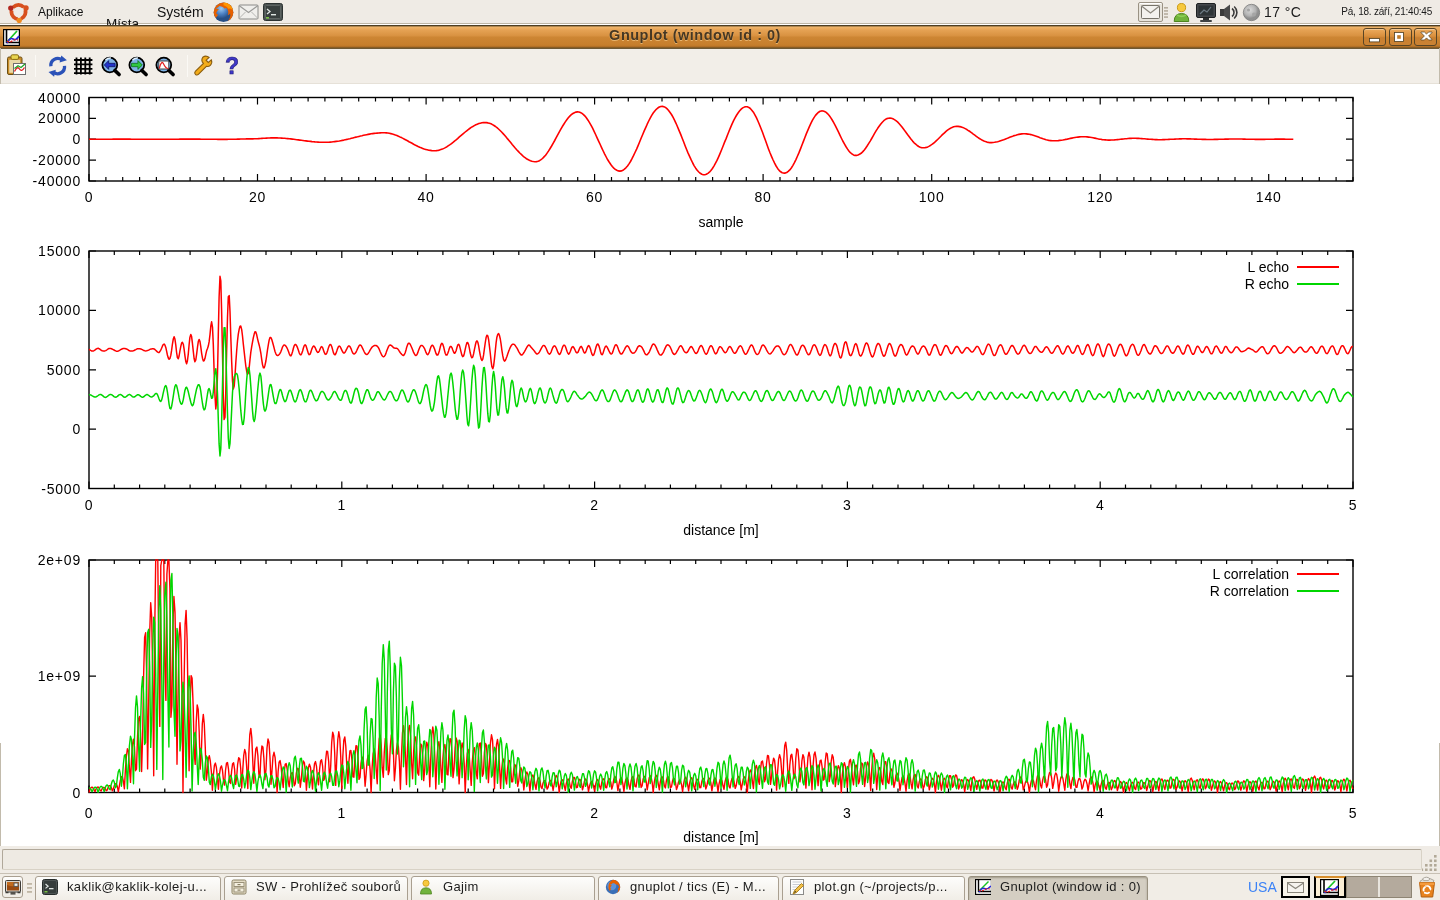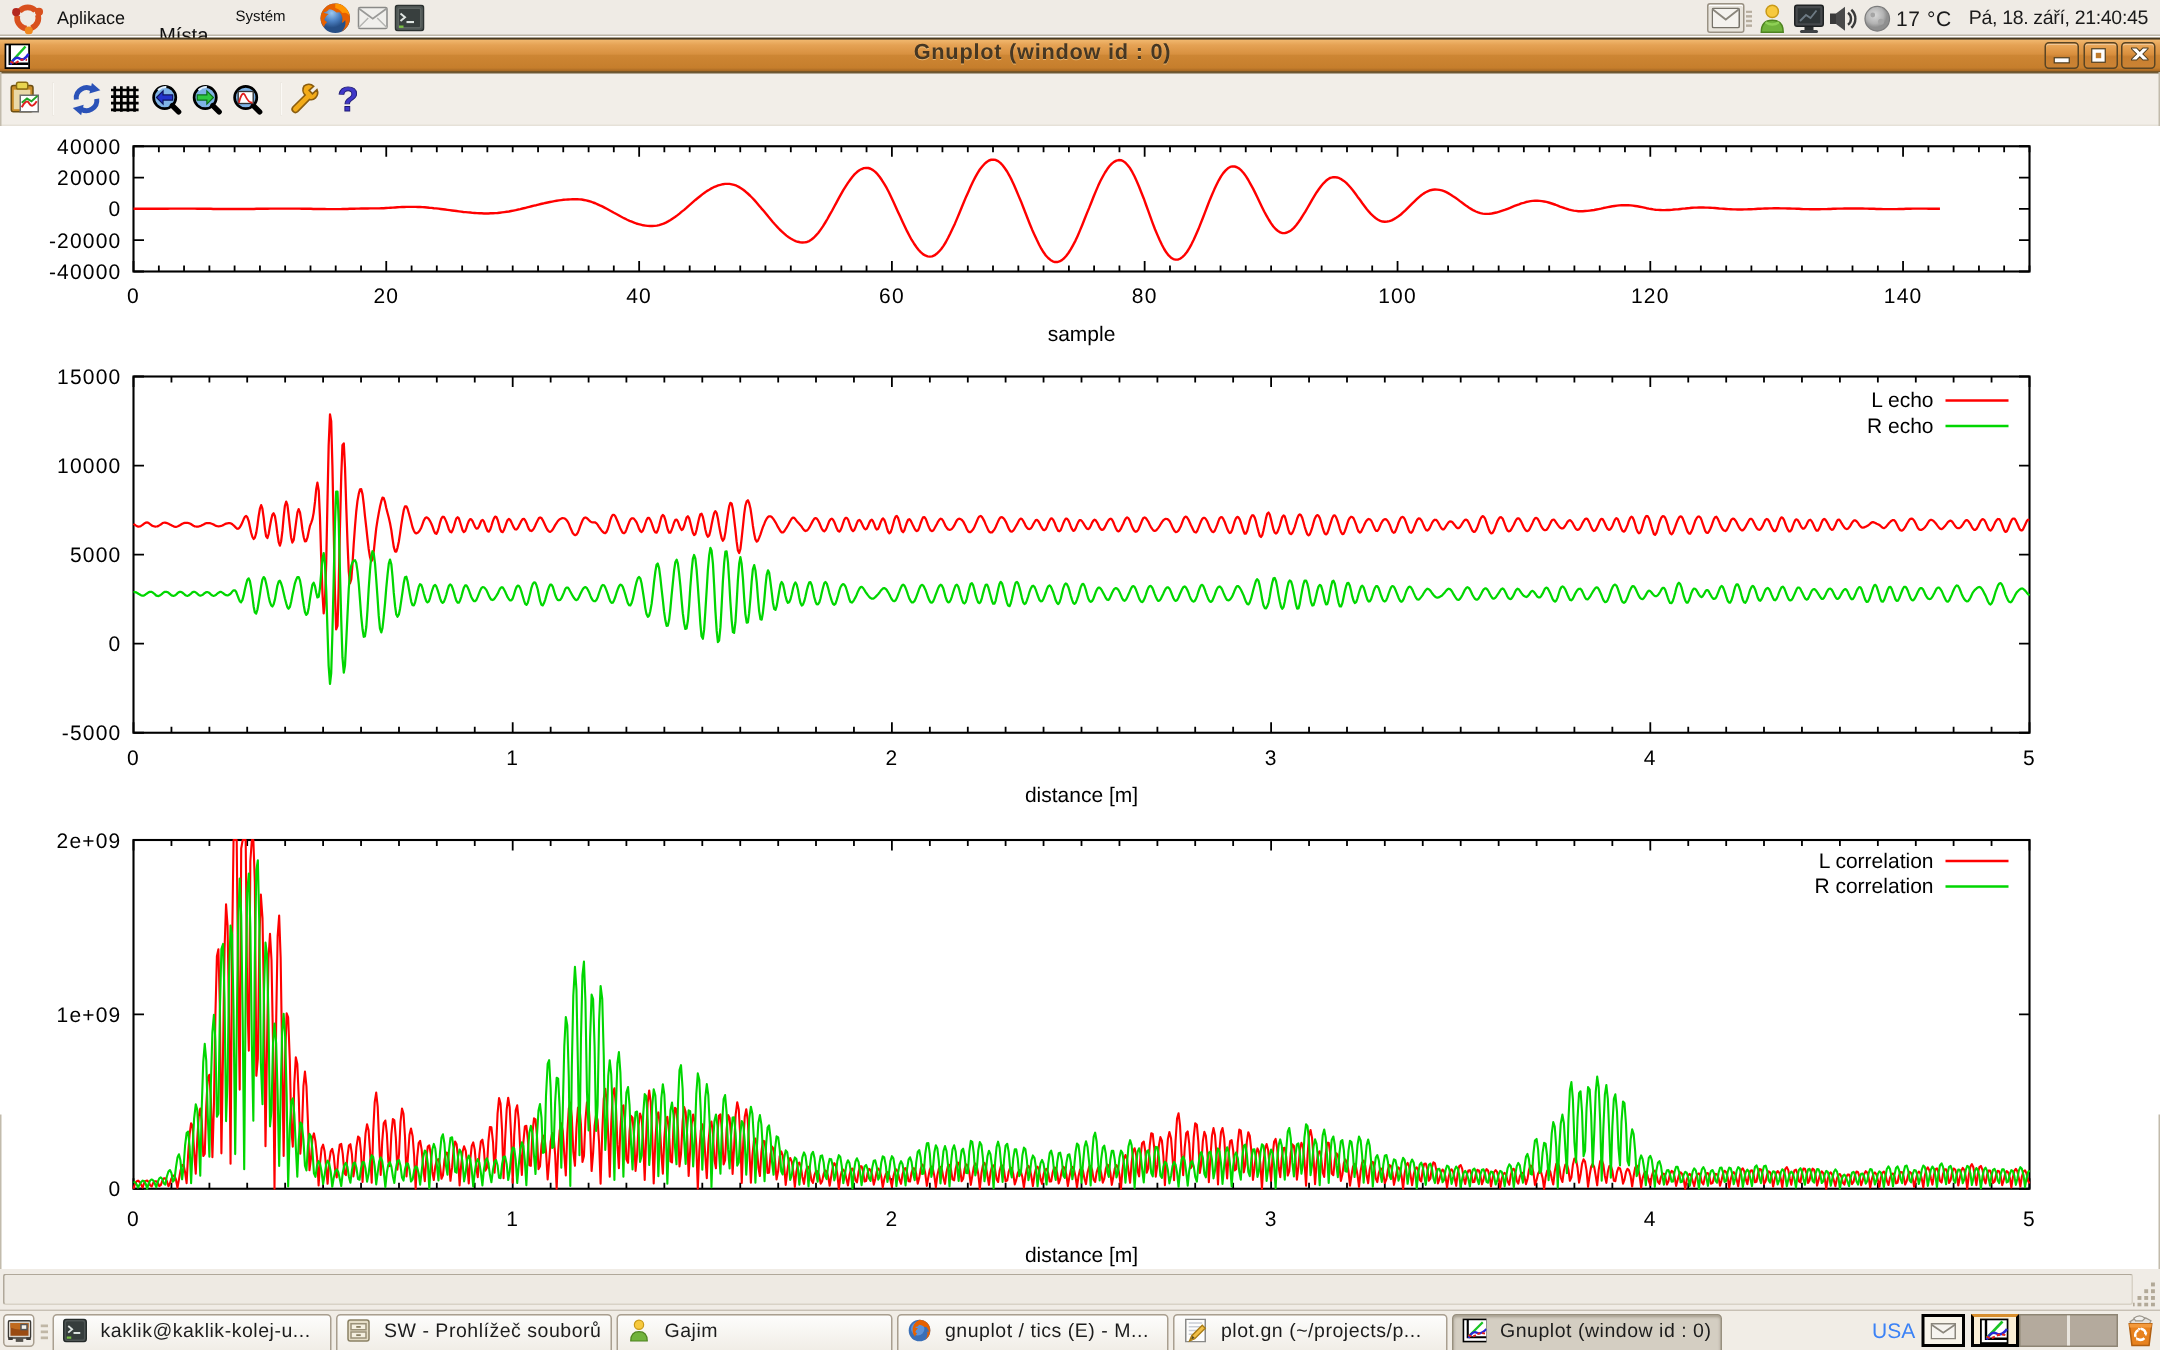--- a/index.html
+++ b/index.html
@@ -38,21 +38,21 @@
 <line x1="11.5" y1="11" x2="22.4" y2="4.6"></line>
 <line x1="11.5" y1="11" x2="0.2" y2="5.4"></line>
 <line x1="11.5" y1="11" x2="12.9" y2="23"></line>
 </g>
 <circle cx="3.8" cy="7.1" r="2.7" fill="#b3271f"></circle>
 <circle cx="19.0" cy="6.9" r="2.7" fill="#d8501e"></circle>
 <circle cx="12.2" cy="19.4" r="2.7" fill="#ef8a1f"></circle>
 </svg>
 <div class="abs menu" style="left:38px;top:0;height:24px;line-height:24px;font-size:12px;color:#111">Aplikace</div>
 <div class="abs menu" style="left:106px;top:12px;height:24px;line-height:24px;font-size:13.5px;color:#111">Místa</div>
-<div class="abs menu" style="left:157px;top:0;height:20px;line-height:24px;font-size:10px;color:#111">Systém</div>
+<div class="abs menu" style="left:157px;top:0;height:20px;line-height:24px;font-size:14px;color:#111">Systém</div>
 <svg class="abs" style="left:212px;top:1px" width="23" height="22" viewBox="0 0 23 22">
 <defs>
       <radialGradient id="ffb" cx="38%" cy="32%">
         <stop offset="0%" stop-color="#9ec8ef"></stop>
         <stop offset="55%" stop-color="#4d82c4"></stop>
         <stop offset="100%" stop-color="#274f86"></stop>
       </radialGradient>
     </defs>
 <circle cx="11.5" cy="11.2" r="9.8" fill="url(#ffb)"></circle>
 <path d="M11.5,1.4 a9.8,9.8 0 0 1 9.8,9.8 c0,3.9 -2.3,7.3 -5.6,8.9 c2.1,-2 3.1,-4.9 2.4,-7.8 c-0.5,1 -1.2,1.6 -2.2,1.9 c0.9,-2.8 0.3,-5.3 -1.5,-7.1 l-2.1,0.3 c-1.3,-1.4 -3,-2.2 -5,-2.3 c-0.8,1.2 -2.1,2 -3.6,2.1 c1,0.7 2.2,1.1 3.4,1.1 c-1.5,1 -2.5,2.4 -2.9,4.1 l1.9,1.5 c-1.1,0.8 -1.8,1.9 -2.1,3.2 c-1.5,-1.7 -2.3,-3.9 -2.3,-6.2 a9.8,9.8 0 0 1 9.8,-9.5 z" fill="#e66000"></path>
@@ -107,21 +107,21 @@
         <stop offset="0%" stop-color="#d9d9d9"></stop>
         <stop offset="70%" stop-color="#b3b3b3"></stop>
         <stop offset="100%" stop-color="#8f8f8f"></stop>
       </radialGradient>
     </defs>
 <circle cx="9.5" cy="9.5" r="8.2" fill="url(#moong)" stroke="#7c7c7c" stroke-width="0.8"></circle>
 <circle cx="6.5" cy="7" r="1.6" fill="#a5a5a5"></circle>
 <circle cx="12" cy="11.5" r="2" fill="#a5a5a5"></circle>
 </svg>
 <div class="abs" id="ptxt" style="left:1264px;top:0">17 °C</div>
-<div class="abs" id="ptxt2" style="right:8px;top:0;font-size:13px;letter-spacing:-0.22px;color:#1a1a1a;line-height:24px;white-space:nowrap">Pá, 18. září, 21:40:45</div>
+<div class="abs" id="ptxt2" style="right:8px;top:0;font-size:10px;letter-spacing:-0.22px;color:#1a1a1a;line-height:24px;white-space:nowrap">Pá, 18. září, 21:40:45</div>
 
 <div class="abs" id="titlebar"></div>
 <svg class="abs" style="left:3px;top:29px" width="17" height="17" viewBox="0 0 17 17">
 <rect x="0.5" y="0.5" width="16" height="16" fill="#fff" stroke="#000" stroke-width="1.4"></rect>
 <path d="M3.5,1 L3.5,13.5 L16,13.5" stroke="#000" stroke-width="1.6" fill="none"></path>
 <path d="M4,13 L14,2" stroke="#19c424" stroke-width="1.7" fill="none"></path>
 <path d="M4,14 q3,-6 6,-4 t6,-3" stroke="#2727d8" stroke-width="1.7" fill="none"></path>
 <path d="M4,12 q2.5,2 5,0 t6,-1" stroke="#e02020" stroke-width="1.4" fill="none" stroke-dasharray="2.2,1.4"></path>
 </svg>
 <div class="abs" id="titletext">Gnuplot (window id : 0)</div>

